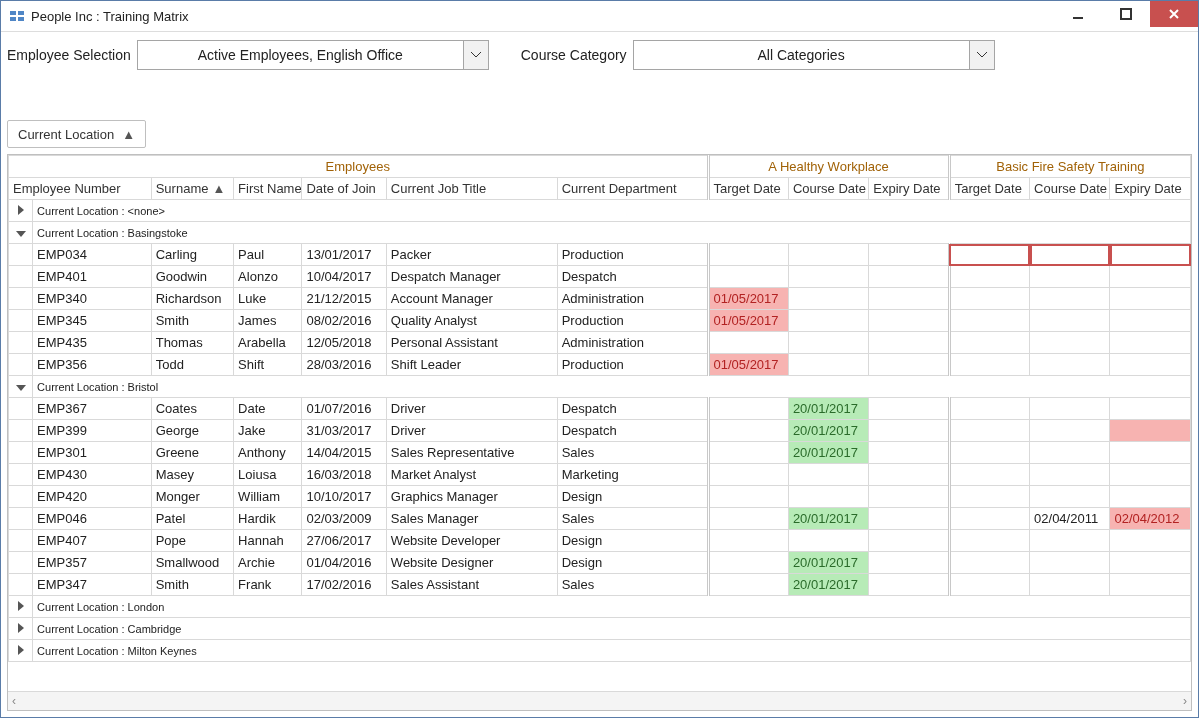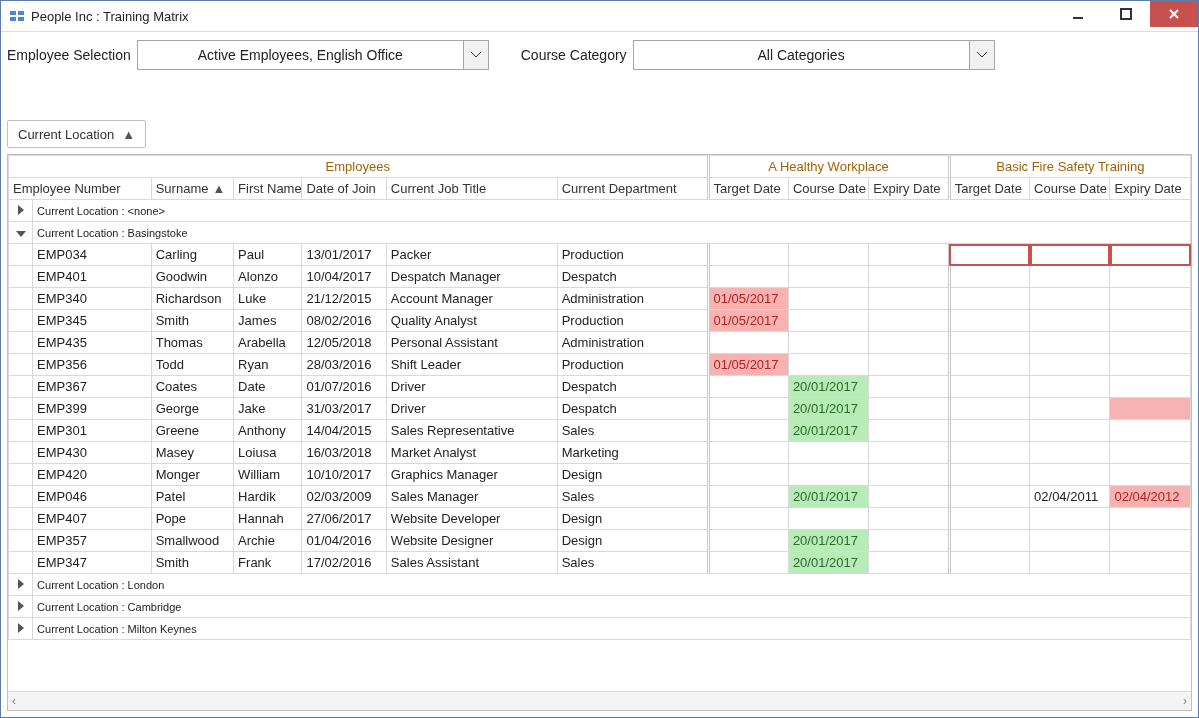--- a/index.html
+++ b/index.html
@@ -232,30 +232,34 @@
               <td></td>
               <td></td>
               <td class="vdiv "></td>
               <td></td>
               <td></td>
             </tr>
             <tr class="datarow">
               <td class="indentcell"></td>
               <td>EMP356</td>
               <td>Todd</td>
-              <td>Ryan</td>
+              <td>Shift</td>
               <td>28/03/2016</td>
               <td>Shift Leader</td>
               <td>Production</td>
               <td class="vdiv hl-red">01/05/2017</td>
               <td></td>
               <td></td>
               <td class="vdiv "></td>
               <td></td>
               <td></td>
+            </tr>
+            <tr class="grouprow">
+              <td class="indentcell"><span class="caret open"></span></td>
+              <td colspan="12">Current Location : Bristol</td>
             </tr>
             <tr class="datarow">
               <td class="indentcell"></td>
               <td>EMP367</td>
               <td>Coates</td>
               <td>Date</td>
               <td>01/07/2016</td>
               <td>Driver</td>
               <td>Despatch</td>
               <td class="vdiv "></td>

